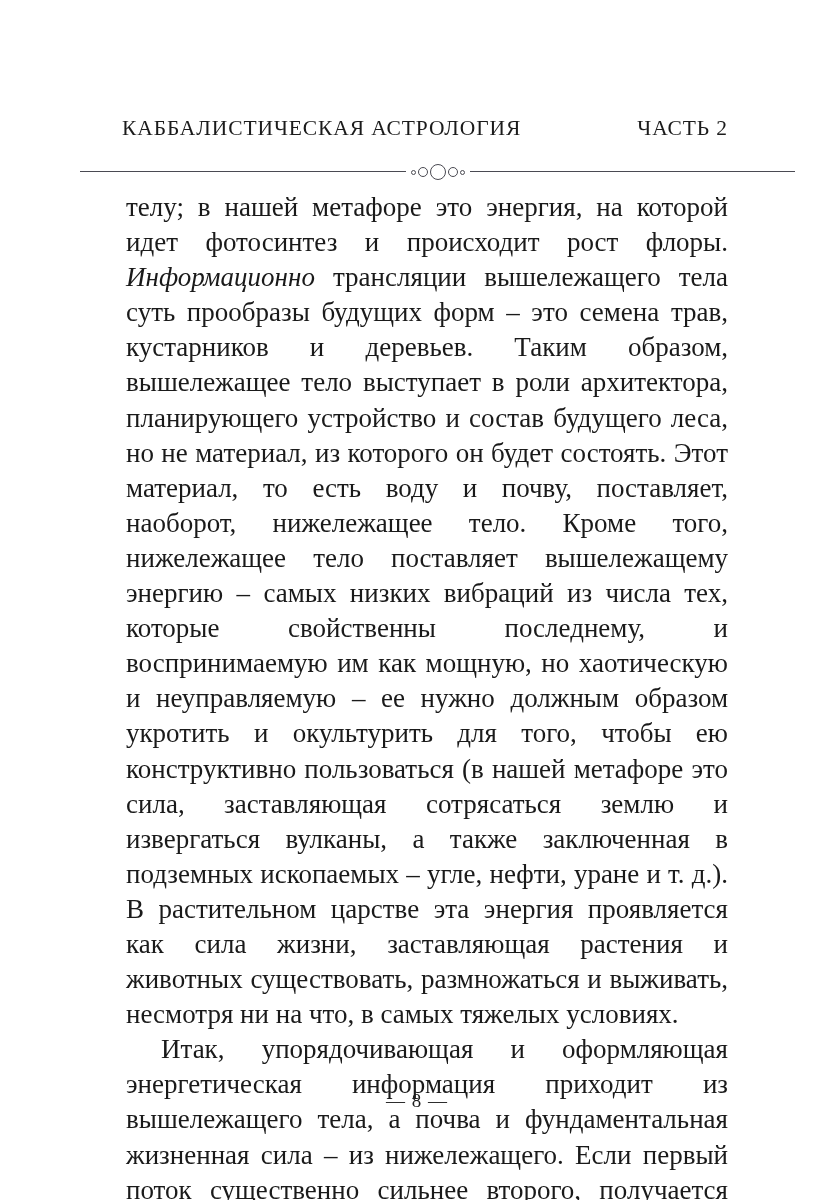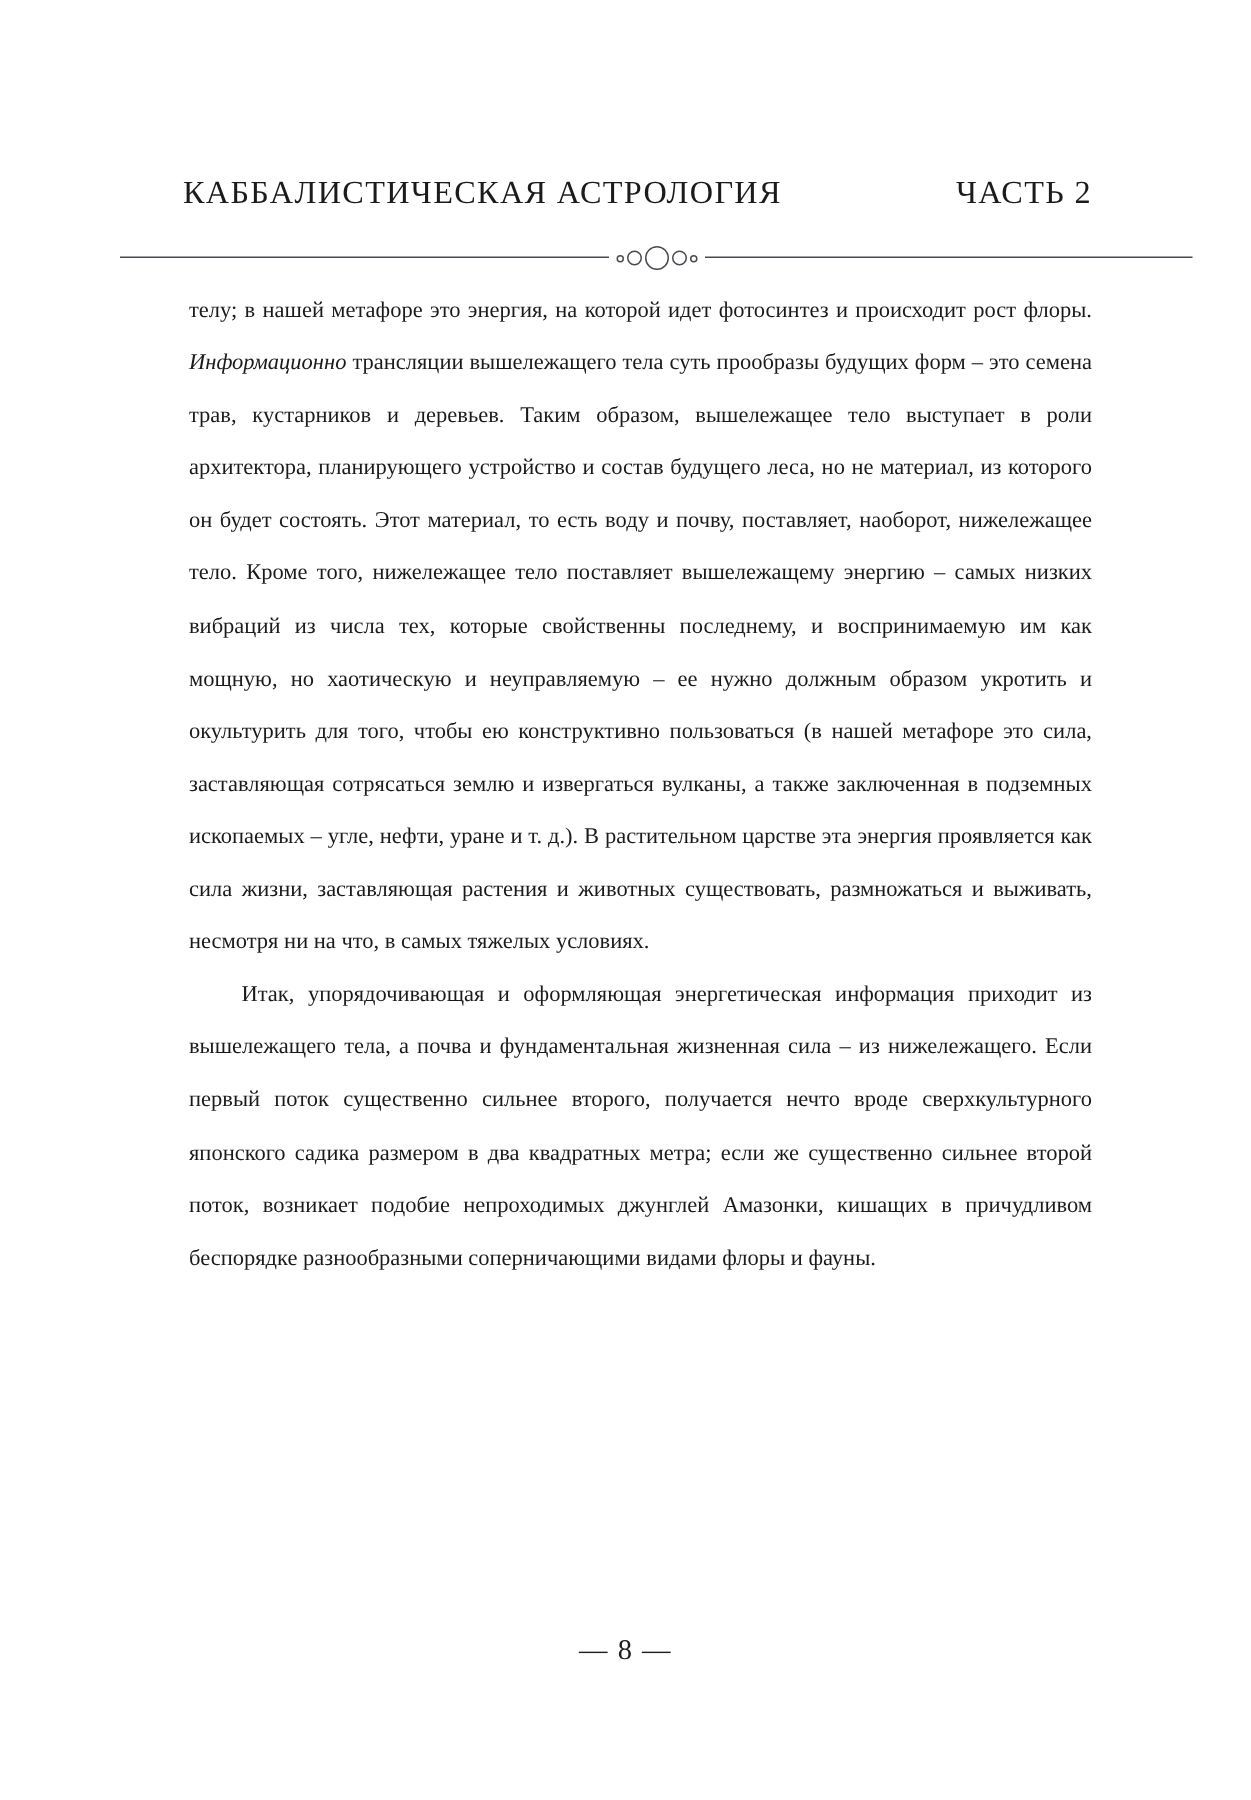--- a/index.html
+++ b/index.html
@@ -89,21 +89,21 @@
   
   .body-text {
     position: absolute;
     left: 126px;
     top: 190px;
     width: 602px;
   }
 
   .para {
     margin: 0;
-    font-size: 15px;
+    font-size: 27px;
     line-height: 35.1px;
     text-align: justify;
     text-justify: inter-word;
     color: #1a1a1a;
     hyphens: none;
   }
 
   .para.indent {
     text-indent: 35px;
   }

